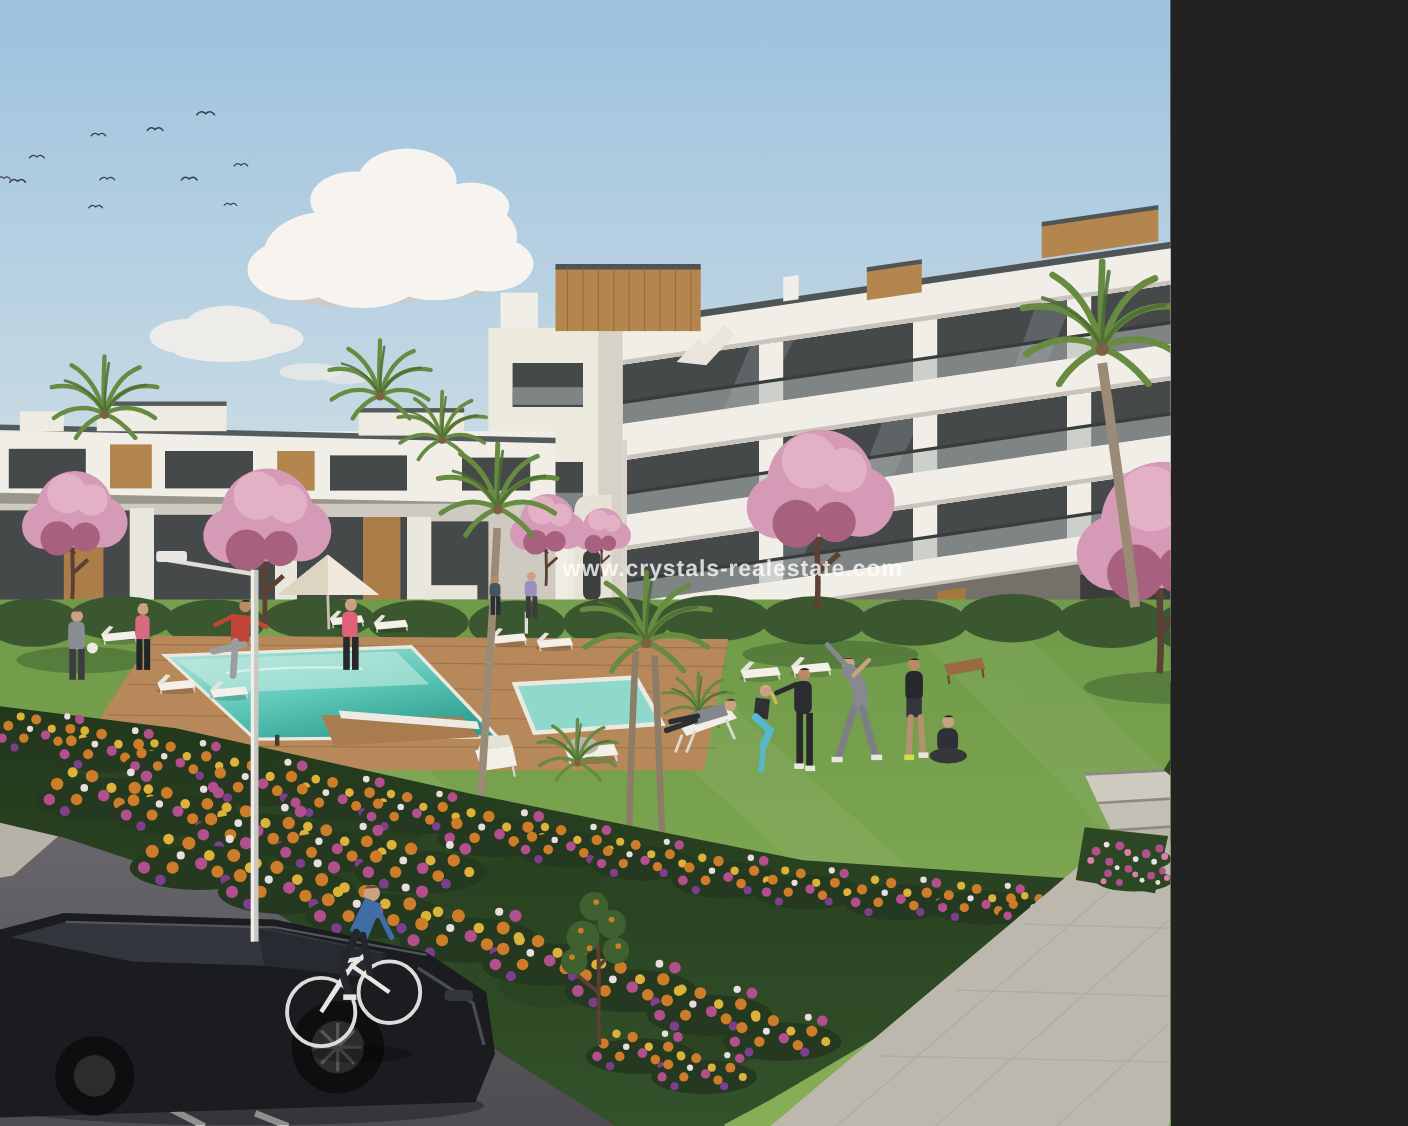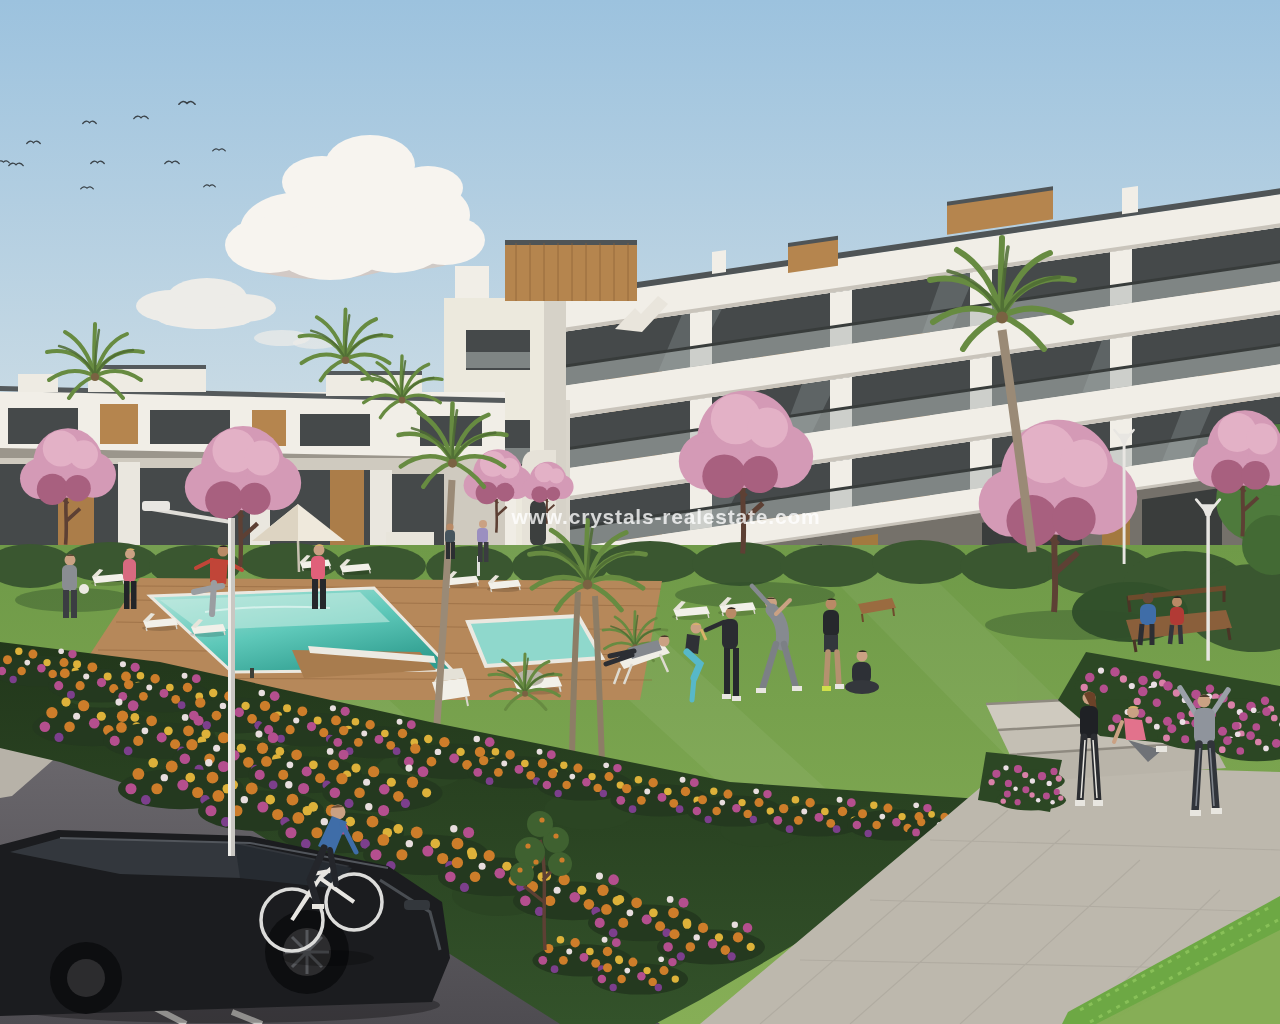--- a/index.html
+++ b/index.html
@@ -1,16 +1,16 @@
 <!DOCTYPE html>
 <html><head>
 <meta charset="utf-8">
 <style>
   html,body{margin:0;padding:0;background:#222;}
-  #stage{position:relative;width:1280px;height:1024px;overflow:hidden;font-family:"Liberation Sans",sans-serif;}
+  #stage{position:relative;width:1064px;height:1024px;overflow:hidden;font-family:"Liberation Sans",sans-serif;}
   #stage svg{display:block;width:1280px;height:1024px;}
   .wm{font-family:"Liberation Sans",sans-serif;font-weight:bold;font-size:21px;letter-spacing:.8px;}
 </style>
 </head>
 <body>
 
 <div id="stage">
 <svg viewBox="0 0 1280 1024" xmlns="http://www.w3.org/2000/svg">
 <defs>
   <linearGradient id="skyg" x1="0" y1="0" x2="0" y2="1">

